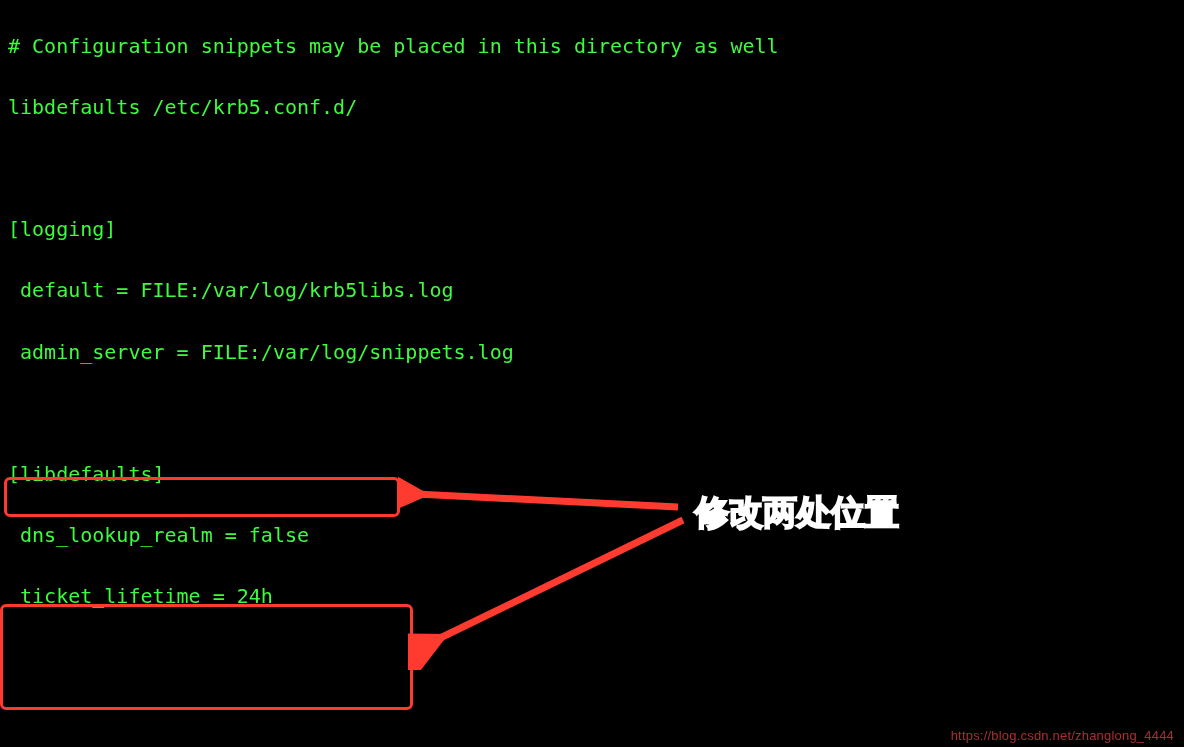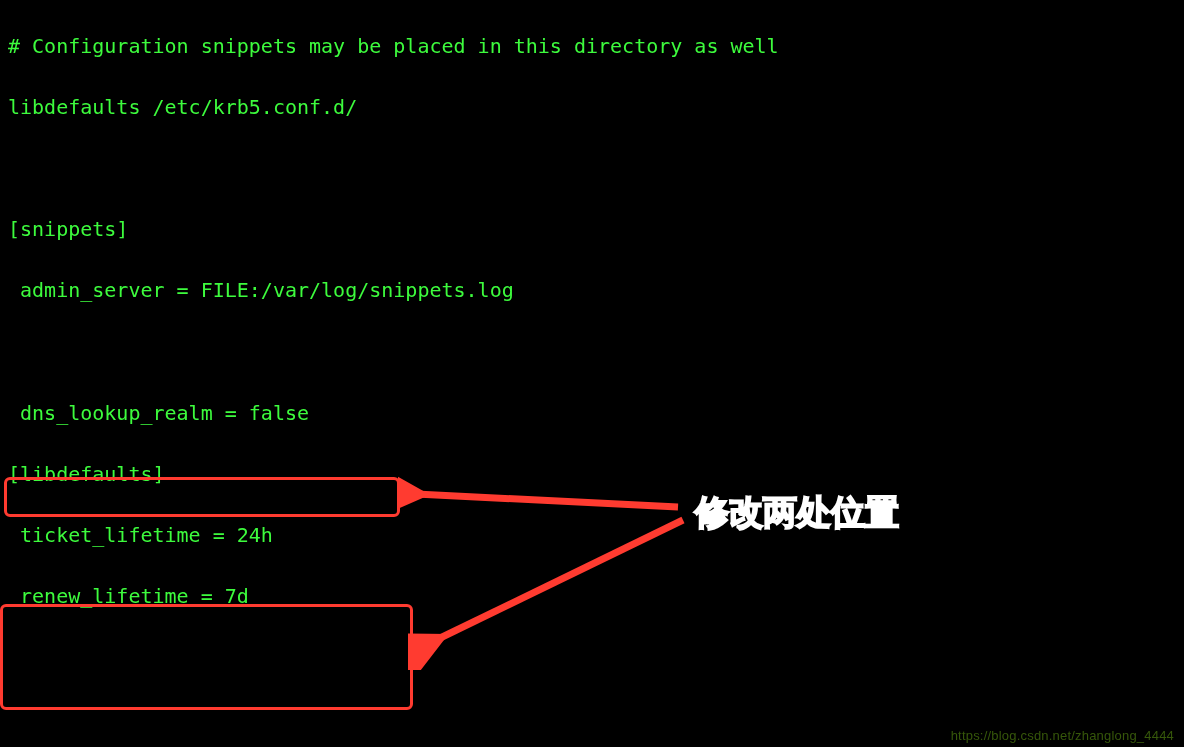--- a/index.html
+++ b/index.html
@@ -1,35 +1,35 @@
 <!DOCTYPE html>
 <html><head>
 <meta charset="utf-8">
 <style>
   html,body{margin:0;padding:0;background:#000;width:1184px;height:747px;overflow:hidden;font-family:Menlo,Consolas,"DejaVu Sans Mono",monospace;}
   .term{position:relative;color:#3dfb3d;font-size:20px;line-height:30.6px;white-space:pre;padding:0 8px;}
   .hl-box{position:absolute;border:3px solid #ff3b30;border-radius:6px;pointer-events:none;}
   .annot{position:absolute;font-family:"PingFang SC","Microsoft YaHei",sans-serif;font-weight:700;font-size:34px;color:#e5e5e5;-webkit-text-stroke:2px #fff;text-stroke:2px #fff;}
-  .watermark{position:absolute;right:10px;bottom:4px;font-family:Arial,sans-serif;font-size:13px;color:#4d7c0f;opacity:.7;letter-spacing:.2px;}
+  .watermark{position:absolute;right:10px;bottom:4px;font-family:Arial,sans-serif;font-size:13px;color:#ef4444;opacity:.7;letter-spacing:.2px;}
   .arrow-svg{position:absolute;pointer-events:none;}
 </style>
 </head>
 <body>
 
 <div class="term">
 <div># Configuration snippets may be placed in this directory as well</div>
 <div>libdefaults /etc/krb5.conf.d/</div>
 <div>&nbsp;</div>
-<div>[snippets]</div>
+<div>[logging]</div>
+<div> default = FILE:/var/log/krb5libs.log</div>
 <div> admin_server = FILE:/var/log/snippets.log</div>
 <div>&nbsp;</div>
+<div>[libdefaults]</div>
 <div> dns_lookup_realm = false</div>
-<div>[libdefaults]</div>
 <div> ticket_lifetime = 24h</div>
-<div> renew_lifetime = 7d</div>
 
 
 
 
 
 
 
 
 
 

